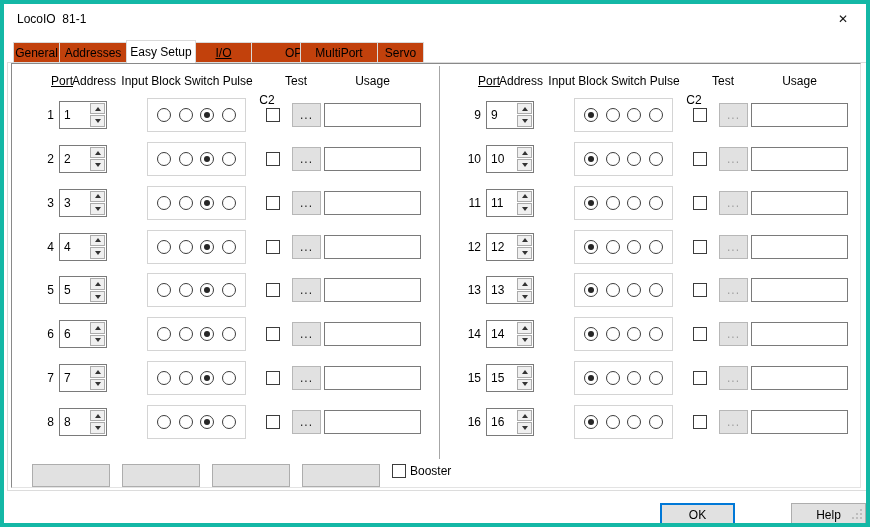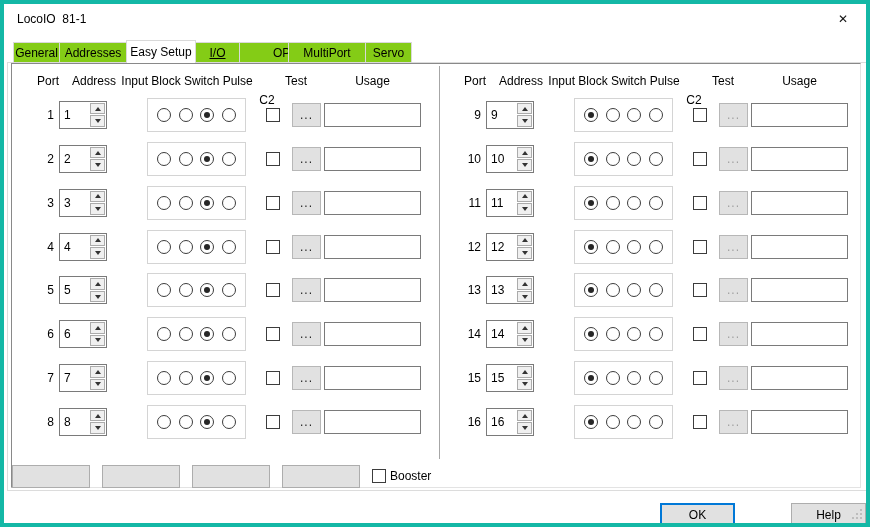--- a/index.html
+++ b/index.html
@@ -12,42 +12,42 @@
   
   .titlebar { position:absolute; left:0; top:0; right:0; height:30px; background:#fff; }
   .title { position:absolute; left:13px; top:8px; font-size:12px; white-space:pre; }
   .close-btn { position:absolute; right:0; top:0; width:46px; height:30px;
                display:flex; align-items:center; justify-content:center; cursor:default; }
   .close-glyph { font-size:12px; color:#111; }
 
   
   .tabstrip { position:absolute; left:9px; top:36px; height:23px;
               display:flex; align-items:flex-end; z-index:3; }
-  .tab { height:21px; background:#84cc16; border:1px solid #d9d9d9; margin-left:-1px;
+  .tab { height:21px; background:#c2410c; border:1px solid #d9d9d9; margin-left:-1px;
          display:flex; align-items:center; justify-content:center; cursor:default; }
   .tab:first-child { margin-left:0; }
   .tab:nth-child(1){ width:47px; } .tab:nth-child(2){ width:68px; }
-  .tab:nth-child(3){ width:70px; } .tab:nth-child(4){ width:45px;text-decoration:underline; }
+  .tab:nth-child(3){ width:70px; } .tab:nth-child(4){ width:57px;text-decoration:underline; }
   .tab:nth-child(5){ width:50px;padding-left:44px; } .tab:nth-child(6){ width:78px; }
   .tab:nth-child(7){ width:47px; }
   .tab.active { height:23px; background:#fff; border-bottom:none; z-index:4; }
 
   .page { position:absolute; left:3px; top:58px; width:862px; height:429px;
           border:1px solid #dcdcdc; background:#fff; }
   .panel { position:absolute; left:7px; top:59px; width:850px; height:425px; background:#fff;
            border-top:1px solid #898989; border-left:1px solid #898989;
            border-right:1px solid #e3e3e3; border-bottom:1px solid #e3e3e3; }
   .divider { position:absolute; left:435px; top:62px; width:1px; height:393px; background:#a6a6a6; }
 
   
   .col { position:absolute; top:62px; width:424px; }
   .col.left { left:10px; } .col.right { left:437px; }
   .col-headers { position:relative; height:27px; }
   .col-headers span { position:absolute; top:8px; text-align:center; white-space:nowrap; }
-  .h-port    { left:14px;  width:40px; }
+  .h-port    { left:28px;  width:40px;text-decoration:underline; }
   .h-address { left:45px;  width:70px; }
   .h-modes   { left:106px; width:134px; }
   .h-c2      { left:240px; width:26px;margin-top:19px; }
   .h-test    { left:262px; width:40px; }
   .h-usage   { left:310px; width:97px; }
 
   .port-row { position:relative; height:43.86px; }
   .port-row > * { position:absolute; top:50%; transform:translateY(-50%); }
   .port-num { left:6px; width:34px; text-align:right; }
 
@@ -75,22 +75,22 @@
 
   .test-btn { left:278px; width:29px; height:24px; background:#e1e1e1; border:1px solid #b7b7b7;
               font:12px "Liberation Sans", sans-serif; color:#222; letter-spacing:1px;
               line-height:10px; cursor:default; }
   .test-btn.disabled { color:#9f9f9f; }
 
   .usage-input { left:310px; width:97px; height:24px; border:1px solid #7a7a7a; outline:none;
                  padding:0 4px; font:12px "Liberation Sans", sans-serif; }
 
   
-  .panel-actions { position:absolute; left:8px; top:460px; height:24px;
-                   display:flex; align-items:center; gap:12px; z-index:2; }
+  .panel-actions { position:absolute; left:28px; top:460px; height:24px;
+                   display:flex; align-items:flex-start; gap:12px; z-index:2; }
   .panel-btn { width:78px; height:23px; background:#e1e1e1; border:1px solid #adadad;
                font:12px "Liberation Sans", sans-serif; cursor:default; }
   .booster { display:flex; align-items:center; gap:4px; }
 
   
   .footer-btn { position:absolute; top:499px; width:75px; height:23px; background:#e1e1e1;
                 border:1px solid #adadad; font:12px "Liberation Sans", sans-serif; cursor:default; }
   .footer-btn.ok { left:656px; border:2px solid #0078d7; }
   .footer-btn.help { left:787px; }
 

